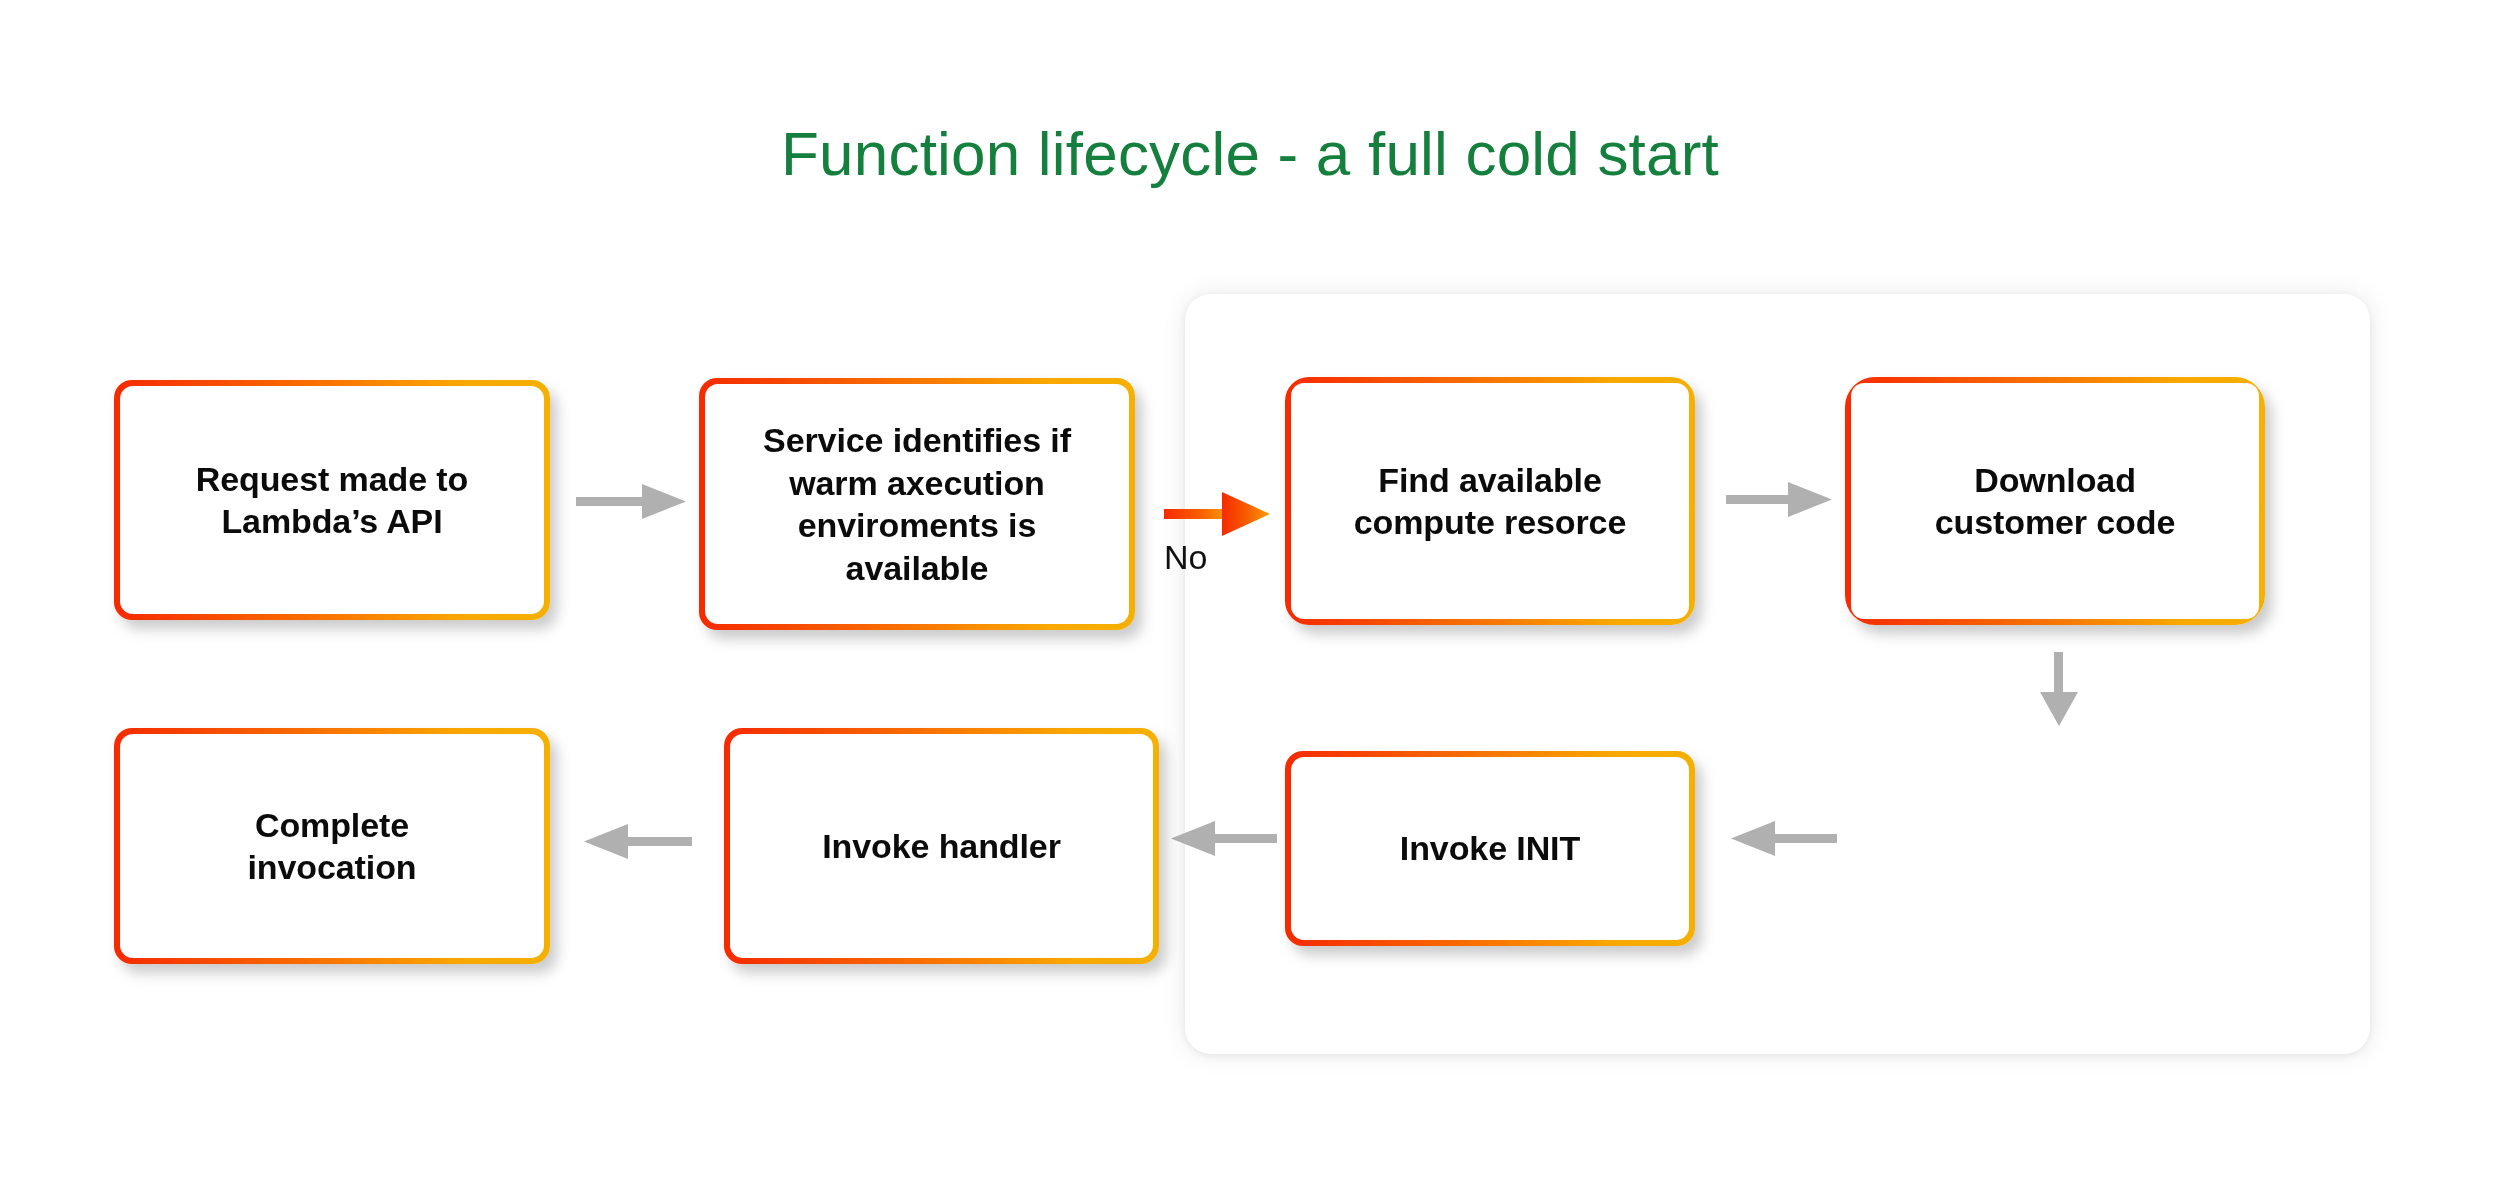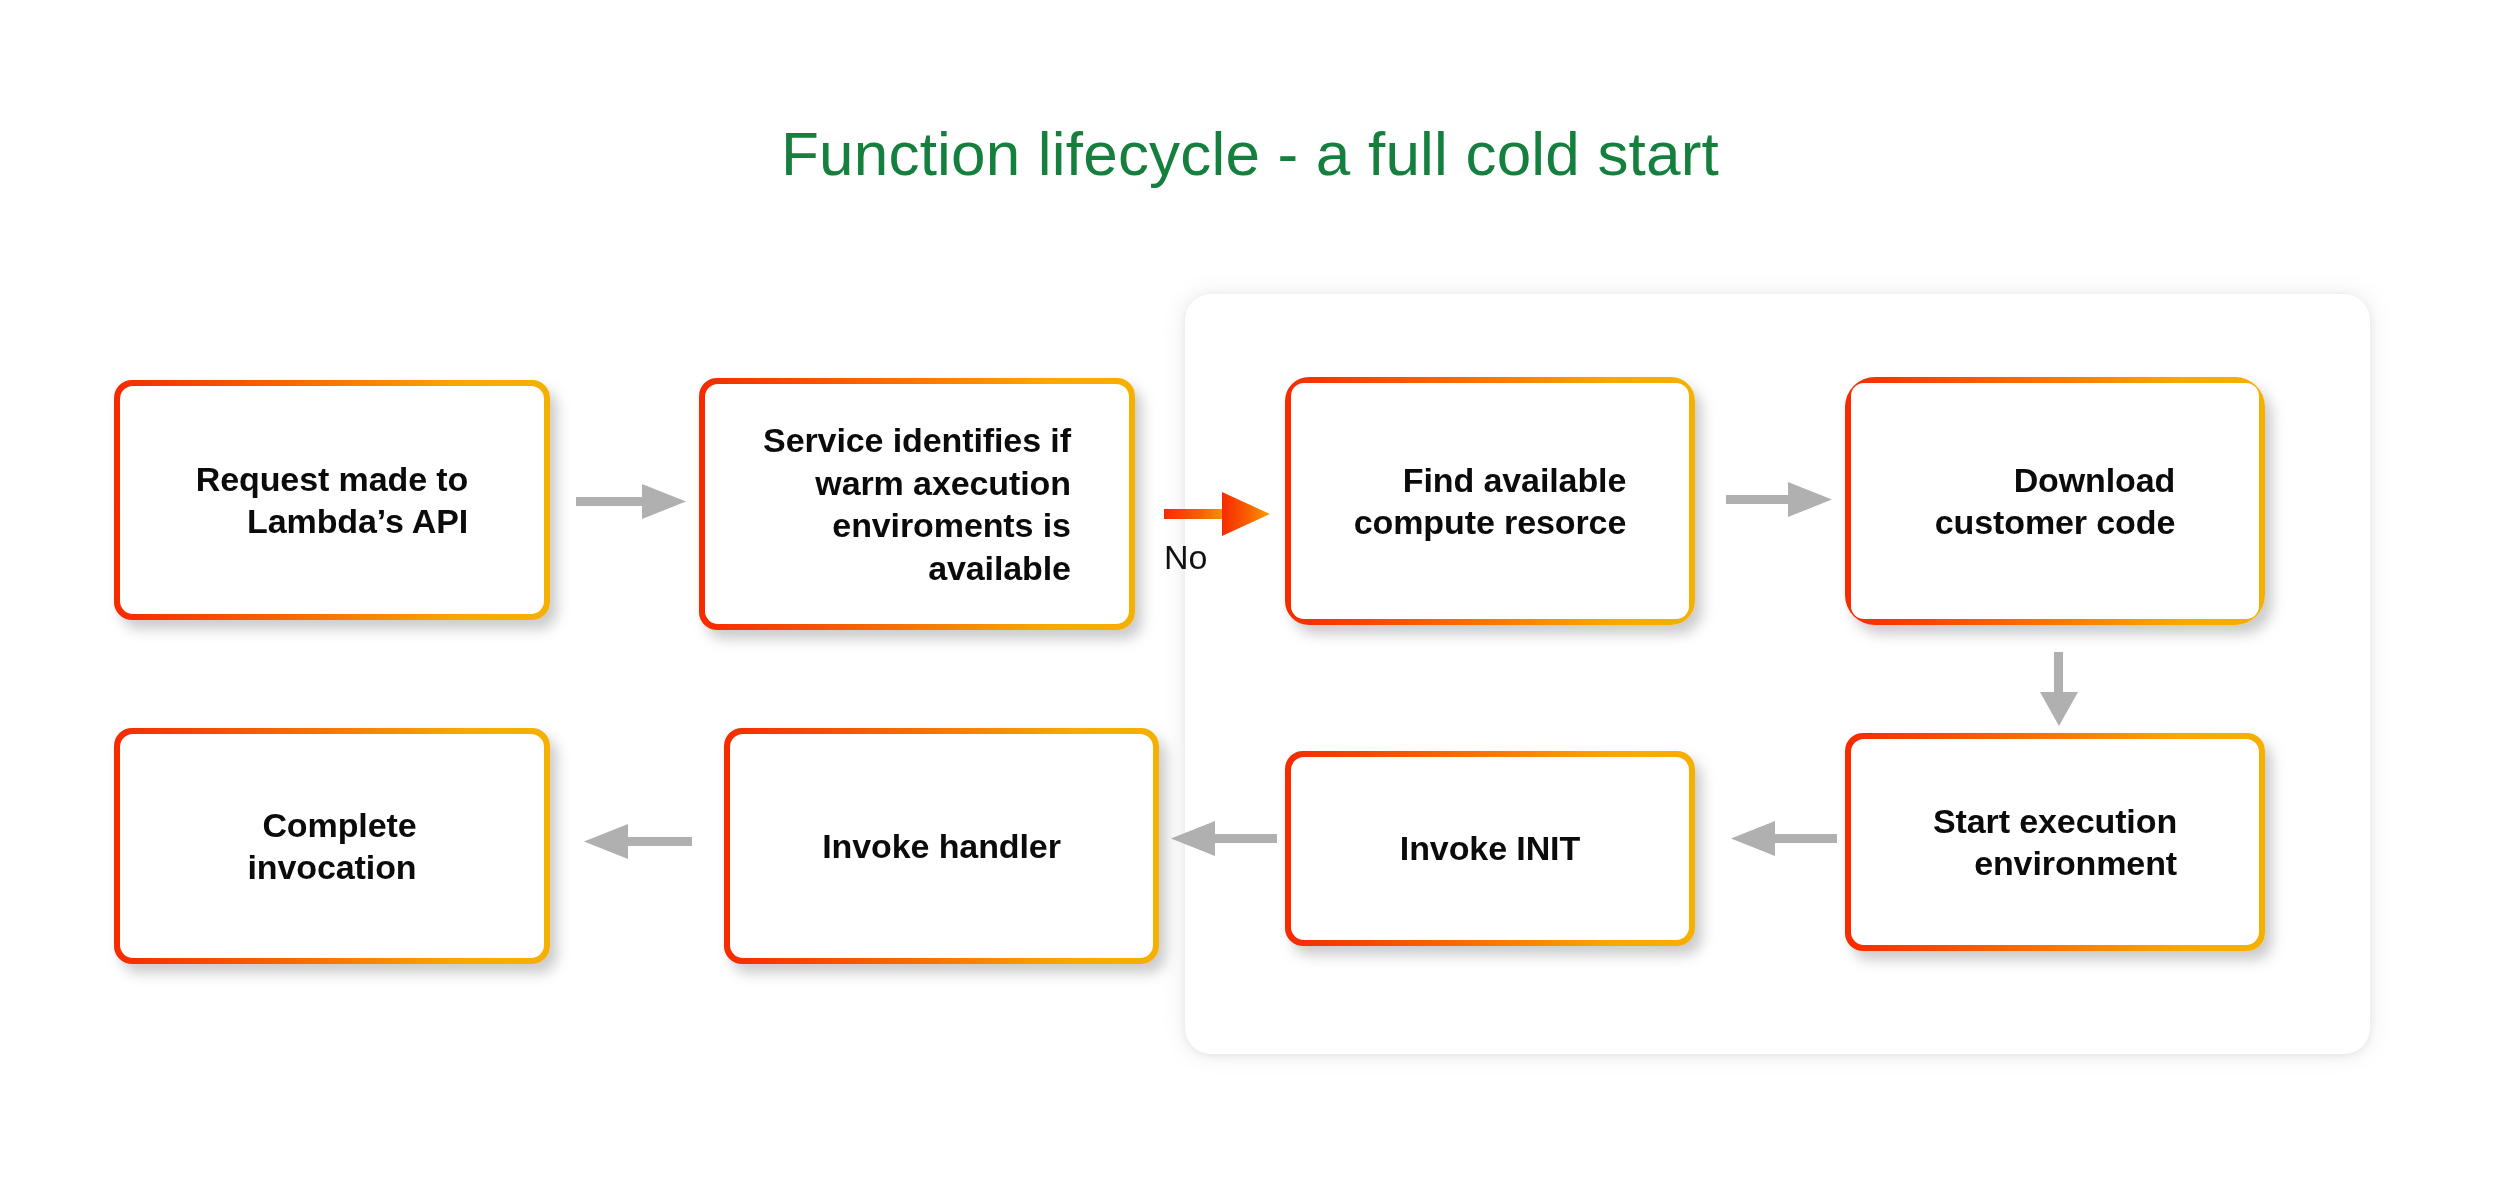--- a/index.html
+++ b/index.html
@@ -66,21 +66,21 @@
     align-items: center;
     justify-content: center;
     box-sizing: border-box;
     padding: 4px 14px;
   }
   .node-label {
     font-size: 34px;
     font-weight: 700;
     color: #0b0b0b;
     line-height: 1.25;
-    text-align: right;
+    text-align: center;
     letter-spacing: -0.1px;
   }
 
   
   #node-request         { left: 114px;  top: 380px;  width: 436px; height: 240px; }
   #node-service         { left: 699px;  top: 378px;  width: 436px; height: 252px; }
   #node-find-compute    { left: 1285px; top: 377px;  width: 410px; height: 248px; border-radius: 24px; }
   #node-download-code   { left: 1845px; top: 377px;  width: 420px; height: 248px; border-radius: 30px; }
   #node-start-env       { left: 1845px; top: 733px;  width: 420px; height: 218px; }
   #node-execute-init    { left: 1285px; top: 751px;  width: 410px; height: 195px; }
@@ -176,25 +176,20 @@
     </div>
   </div>
 
   <div class="arrow" id="arrow-download-startenv">
     <svg width="48" height="78" viewBox="0 0 48 78" aria-hidden="true">
       <rect x="19" y="0" width="9" height="48" fill="#b0b0b0"></rect>
       <polygon points="5,40 43,40 24,74" fill="#b0b0b0"></polygon>
     </svg>
   </div>
 
-  <div class="node" id="node-start-env">
-    <div class="node-inner">
-      <div class="node-label multiline">Start execution<br>environment</div>
-    </div>
-  </div>
 
   <div class="arrow" id="arrow-startenv-init">
     <svg width="112" height="44" viewBox="0 0 112 44" aria-hidden="true">
       <rect x="40" y="17" width="70" height="9" fill="#b0b0b0"></rect>
       <polygon points="48,4 4,21.5 48,39" fill="#b0b0b0"></polygon>
     </svg>
   </div>
 
   <div class="node" id="node-execute-init">
     <div class="node-inner">

